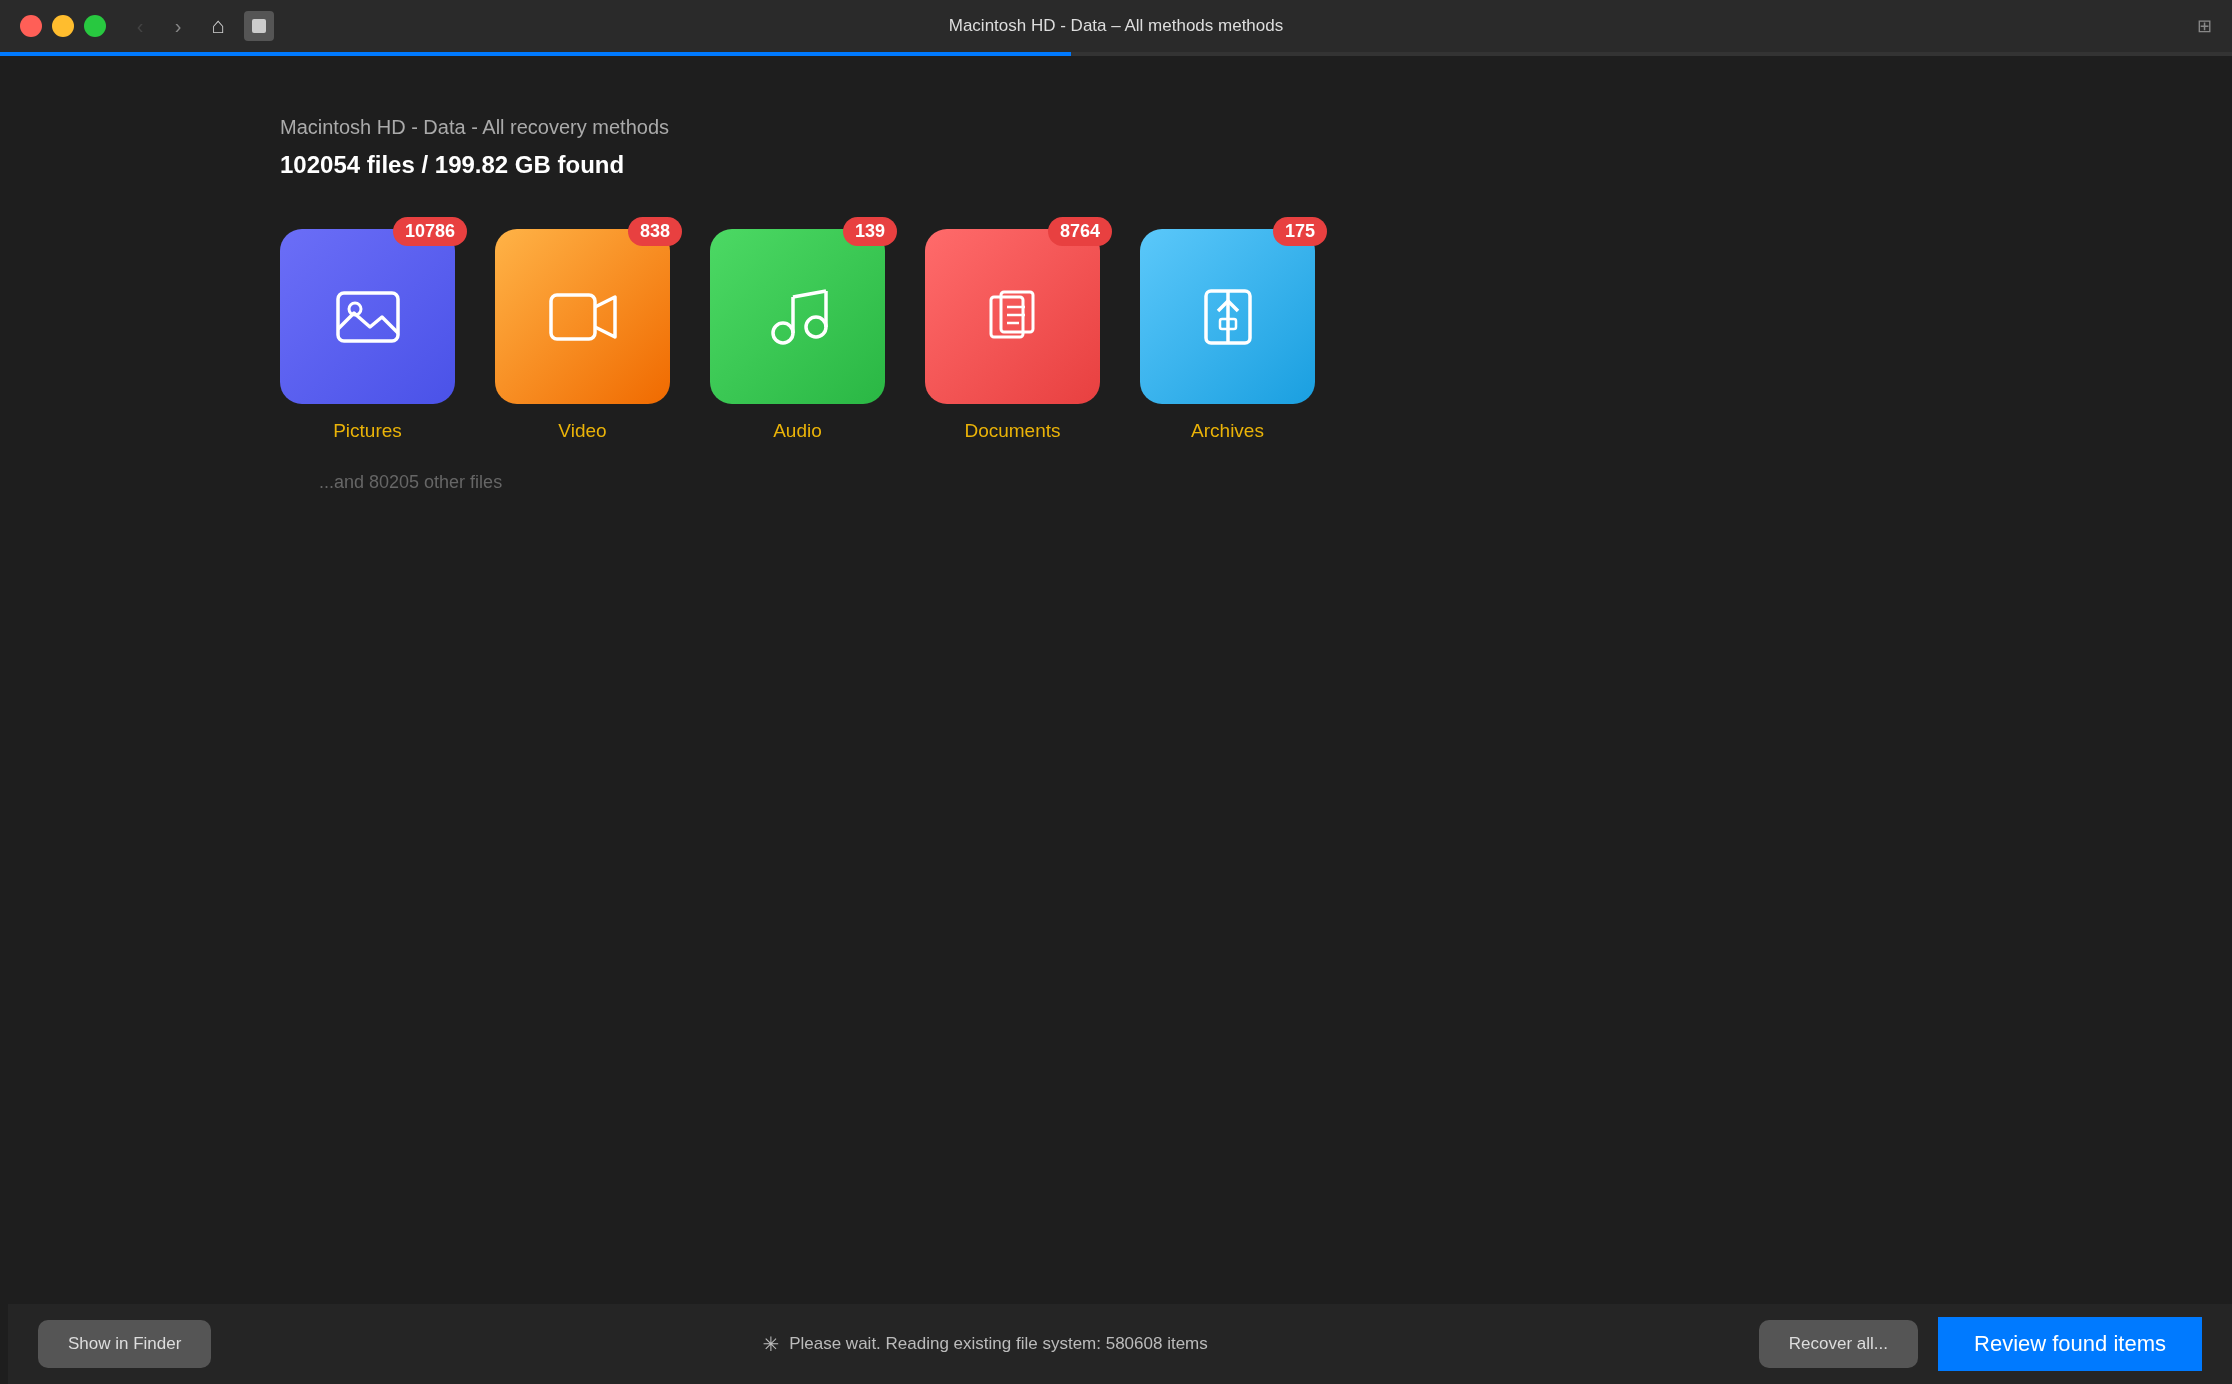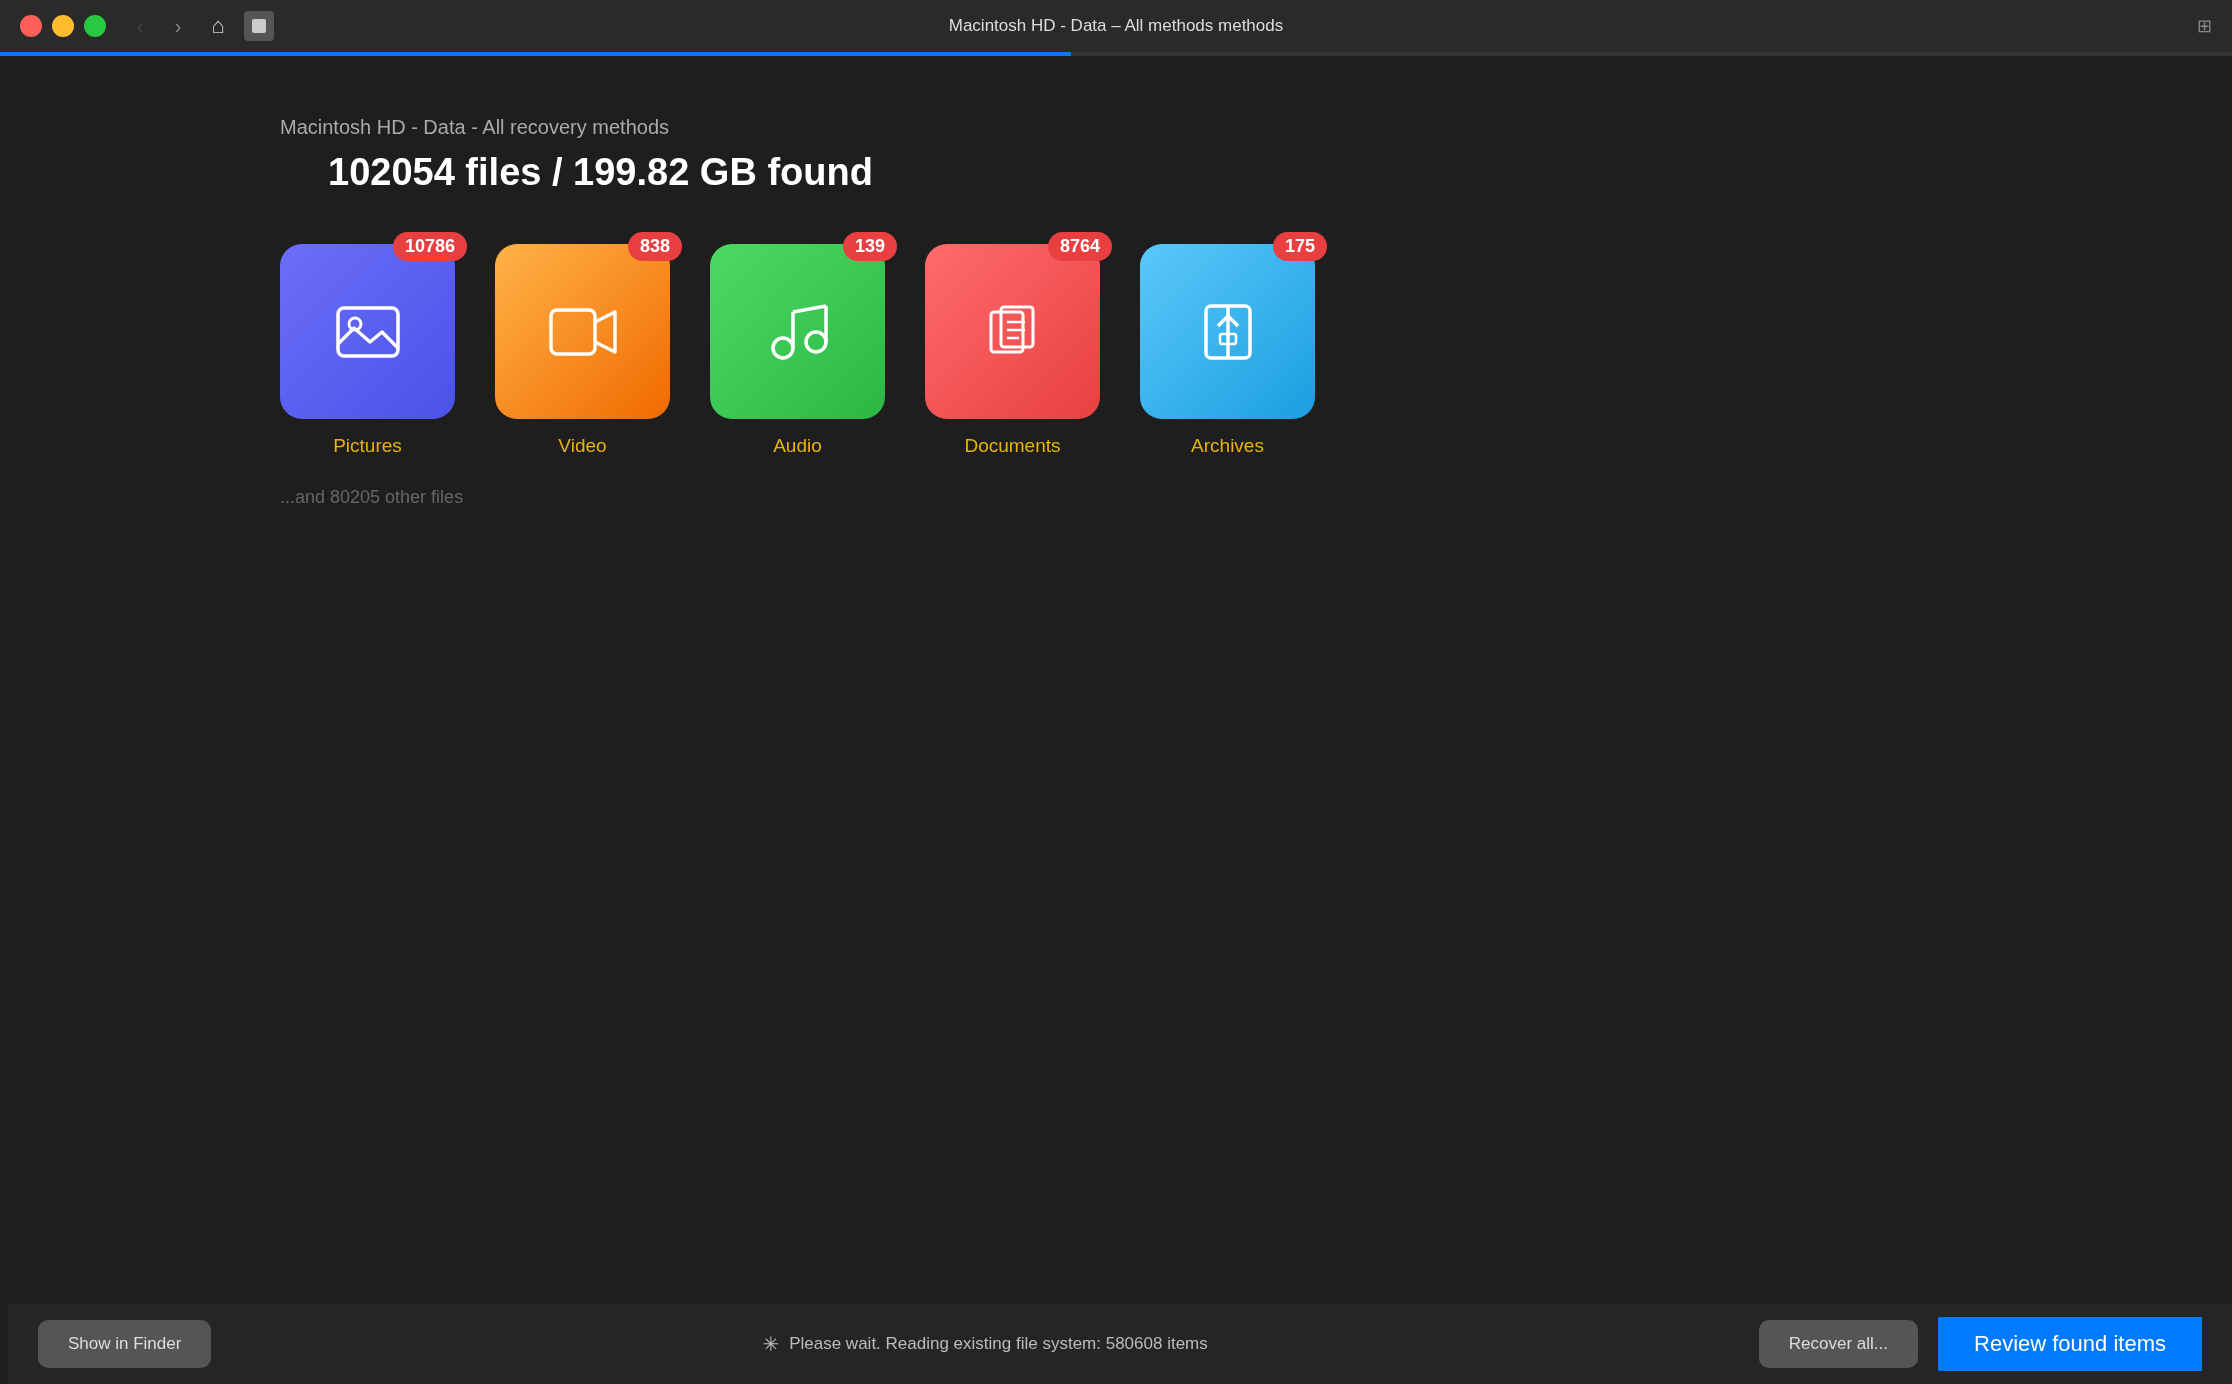--- a/index.html
+++ b/index.html
@@ -127,25 +127,24 @@
       padding: 60px 280px 0 280px;
     }
 
     .breadcrumb {
       font-size: 20px;
       color: #aaa;
       margin-bottom: 12px;
     }
 
     .page-title {
-      font-size: 38px;
+      font-size: 24px;
       font-weight: 700;
       color: #ffffff;
       margin-bottom: 50px;
-      margin-left: 48px;
     }
 
     
     .categories {
       display: flex;
       gap: 40px;
       align-items: flex-start;
     }
 
     .category-item {
@@ -204,20 +203,21 @@
     .category-label {
       font-size: 19px;
       color: #eab308;
       font-weight: 400;
     }
 
     .other-files {
       margin-top: 30px;
       font-size: 18px;
       color: #666;
+      margin-left: 39px;
     }
 
     
     .bottom-bar {
       position: absolute;
       bottom: 0;
       left: 8px;
       right: 0;
       height: 80px;
       background: #252525;

